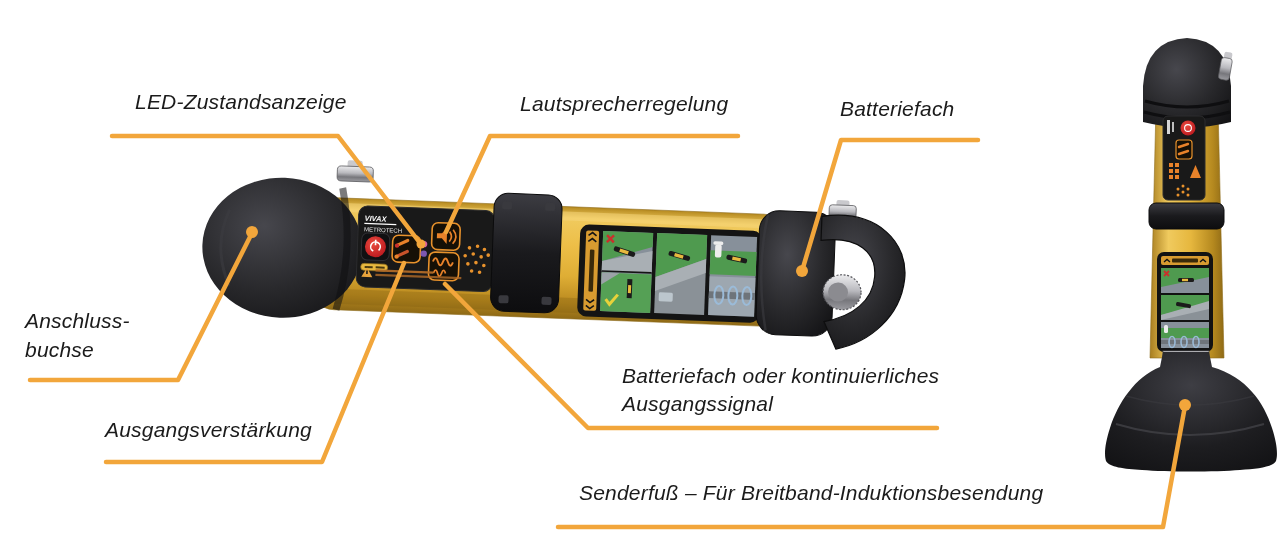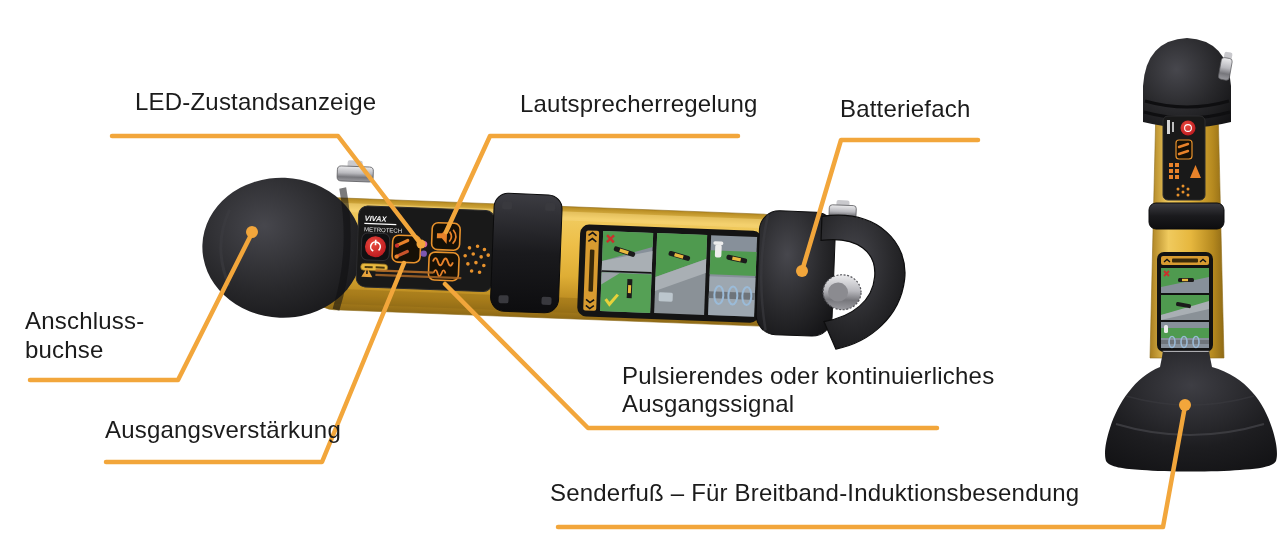--- a/index.html
+++ b/index.html
@@ -12,34 +12,35 @@
   .stage{
     position:relative;
     width:1280px;height:534px;
     background:var(--background);
     overflow:hidden;
     font-family:"Liberation Sans",sans-serif;
   }
   .artwork{position:absolute;left:0;top:0;width:1280px;height:534px;}
   .label{
     position:absolute;
-    font-size:24px;
+    font-size:21px;
     line-height:24px;
     color:var(--label-text);
     white-space:nowrap;
     letter-spacing:0.2px;
+    font-style:italic;
   }
   .label .line{display:block;}
   #lbl-led{left:135px;top:90px;}
   #lbl-speaker{left:520px;top:92px;}
   #lbl-battery{left:840px;top:97px;text-align:center;}
   #lbl-socket{left:25px;top:307px;line-height:28.5px;}
   #lbl-gain{left:105px;top:418px;}
   #lbl-signal{left:622px;top:362px;line-height:27.5px;}
-  #lbl-foot{left:550px;top:481px;}
+  #lbl-foot{left:579px;top:481px;}
   .lead{fill:none;stroke:var(--accent);stroke-width:4.5;stroke-linejoin:round;stroke-linecap:round;}
   .lead-dot{fill:var(--accent);}
 </style>
 </head>
 <body>
 
 <div class="stage">
 
   <svg class="artwork" viewBox="0 0 1280 534">
     <defs>
@@ -367,19 +368,19 @@
   <div class="label" id="lbl-battery">Batteriefach</div>
 
   <div class="label" id="lbl-socket">
     <span class="line">Anschluss-</span>
     <span class="line">buchse</span>
   </div>
 
   <div class="label" id="lbl-gain">Ausgangsverstärkung</div>
 
   <div class="label" id="lbl-signal">
-    <span class="line">Pulsierendes oder kontinuierliches</span>
+    <span class="line">Batteriefach oder kontinuierliches</span>
     <span class="line">Ausgangssignal</span>
   </div>
 
   <div class="label" id="lbl-foot">Senderfuß – Für Breitband-Induktionsbesendung</div>
 
 </div>
 
 </body></html>

